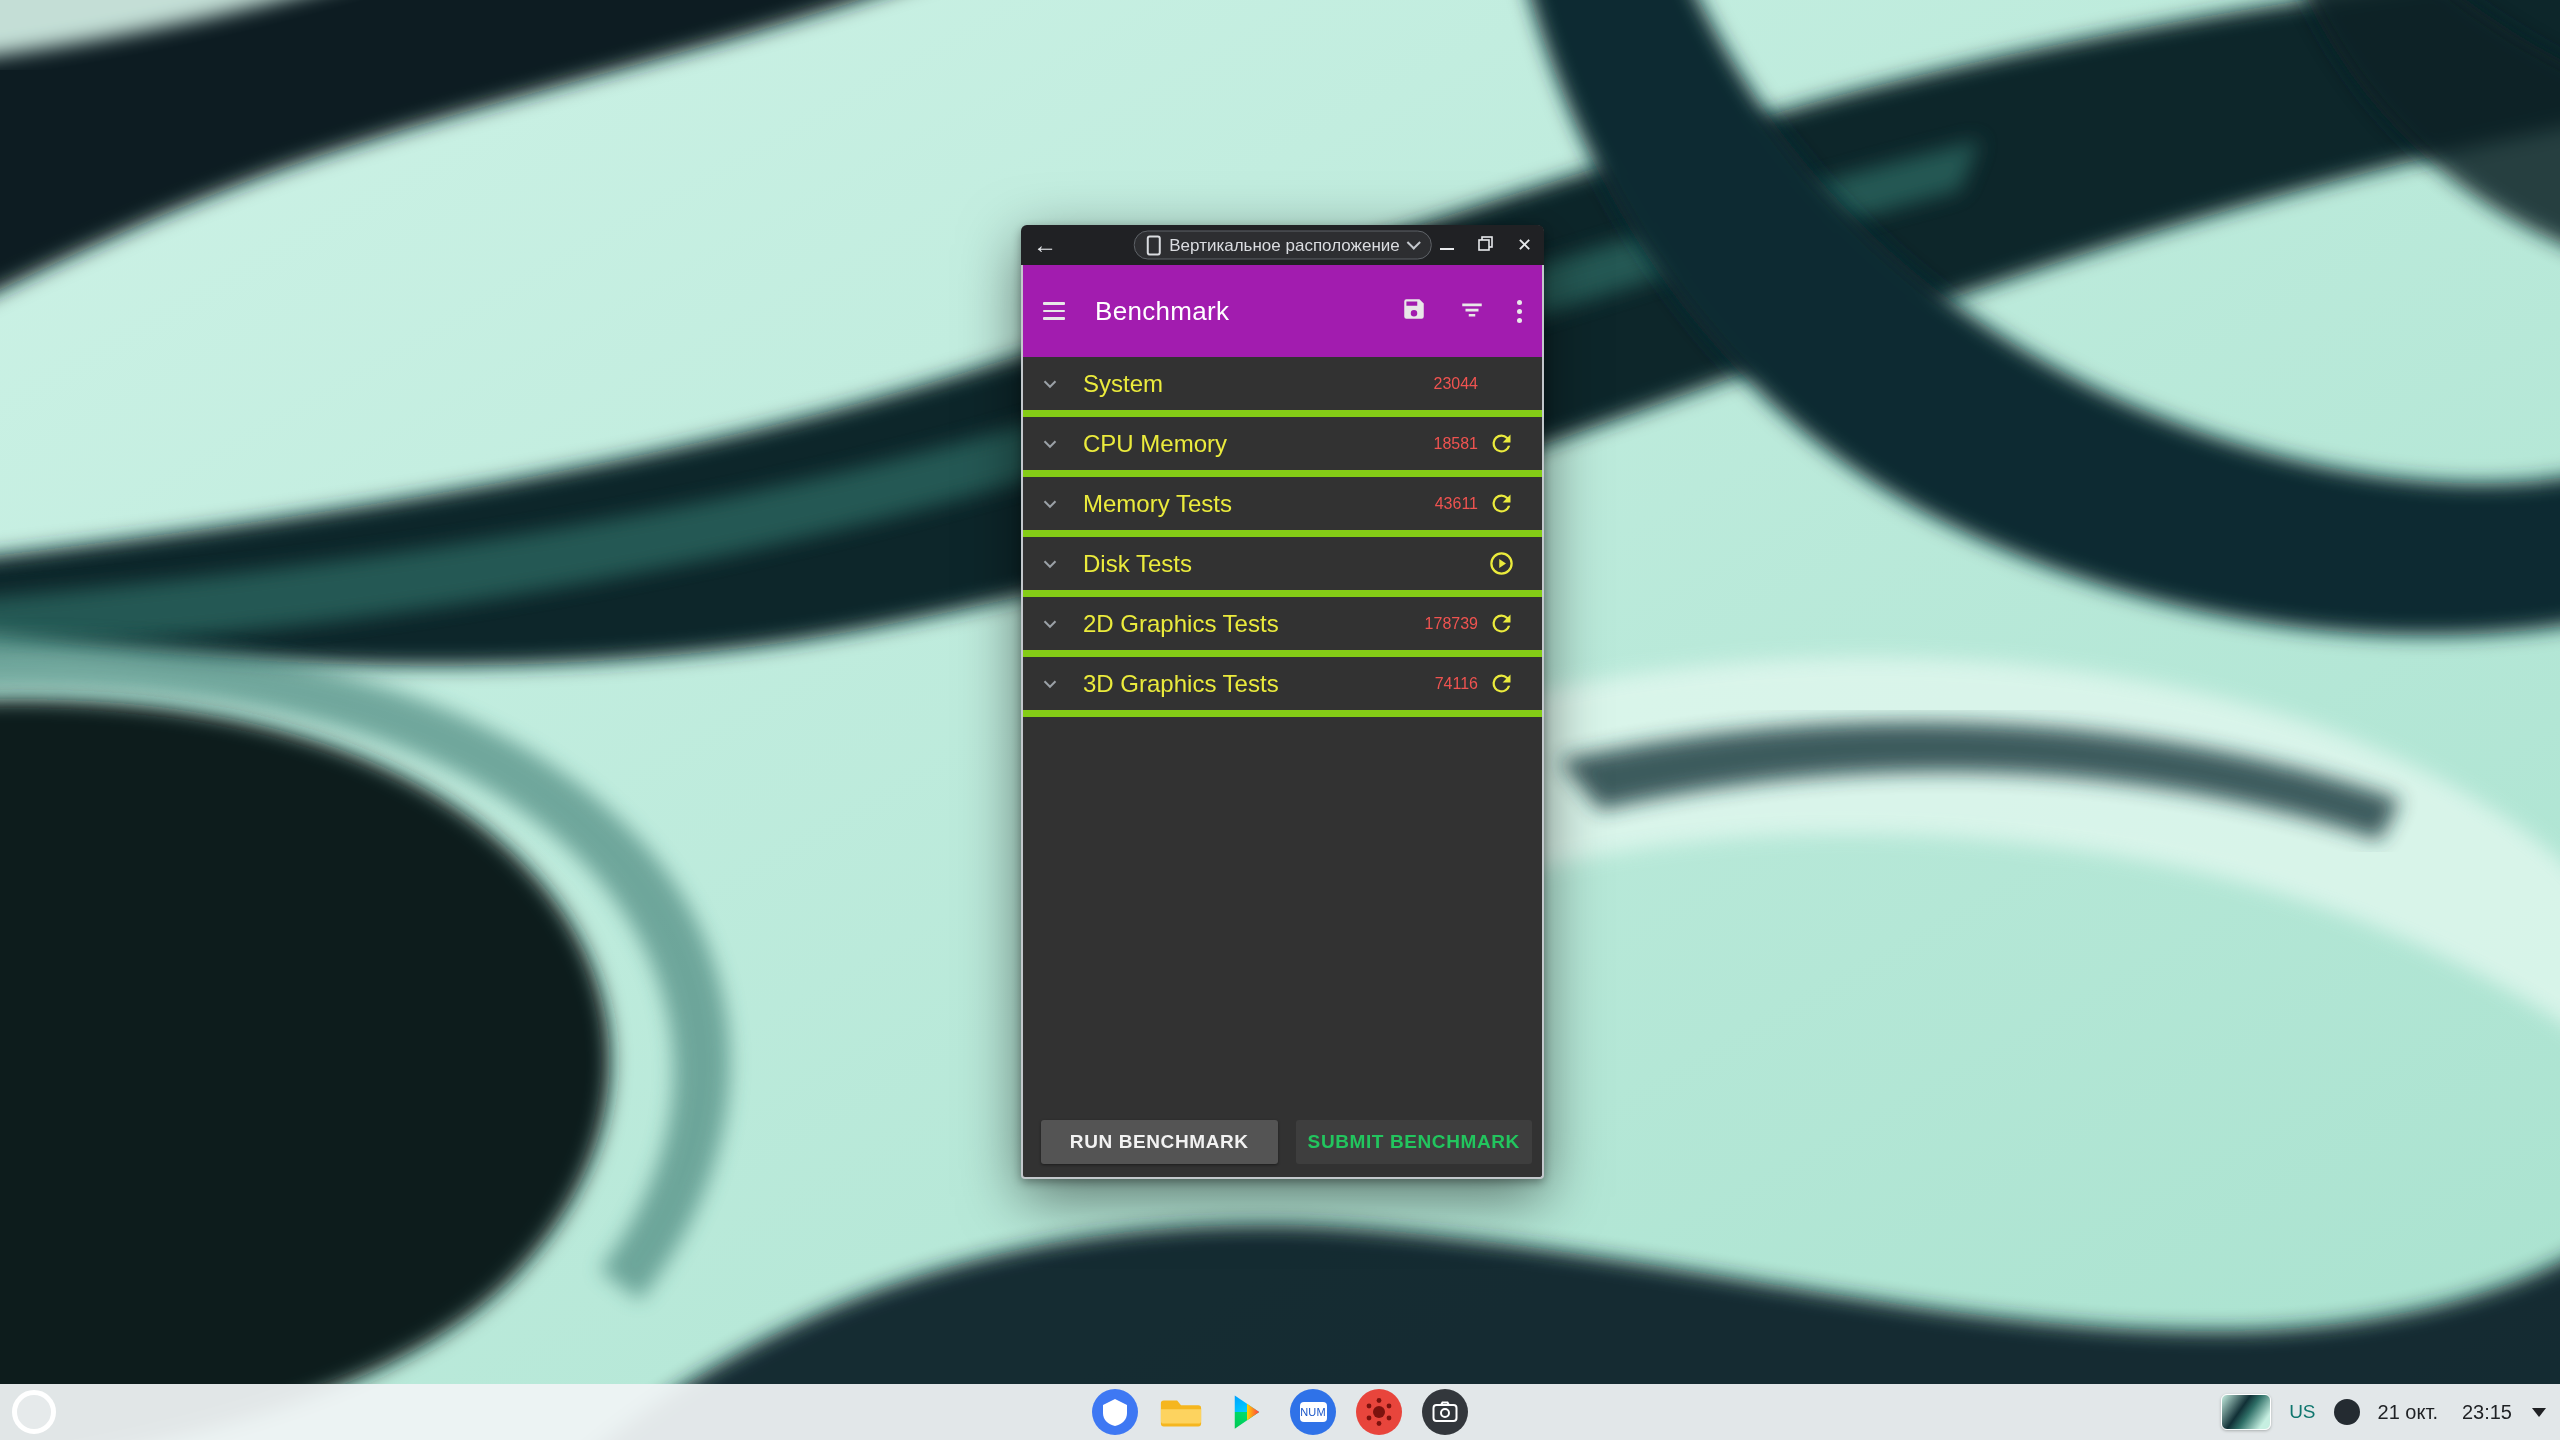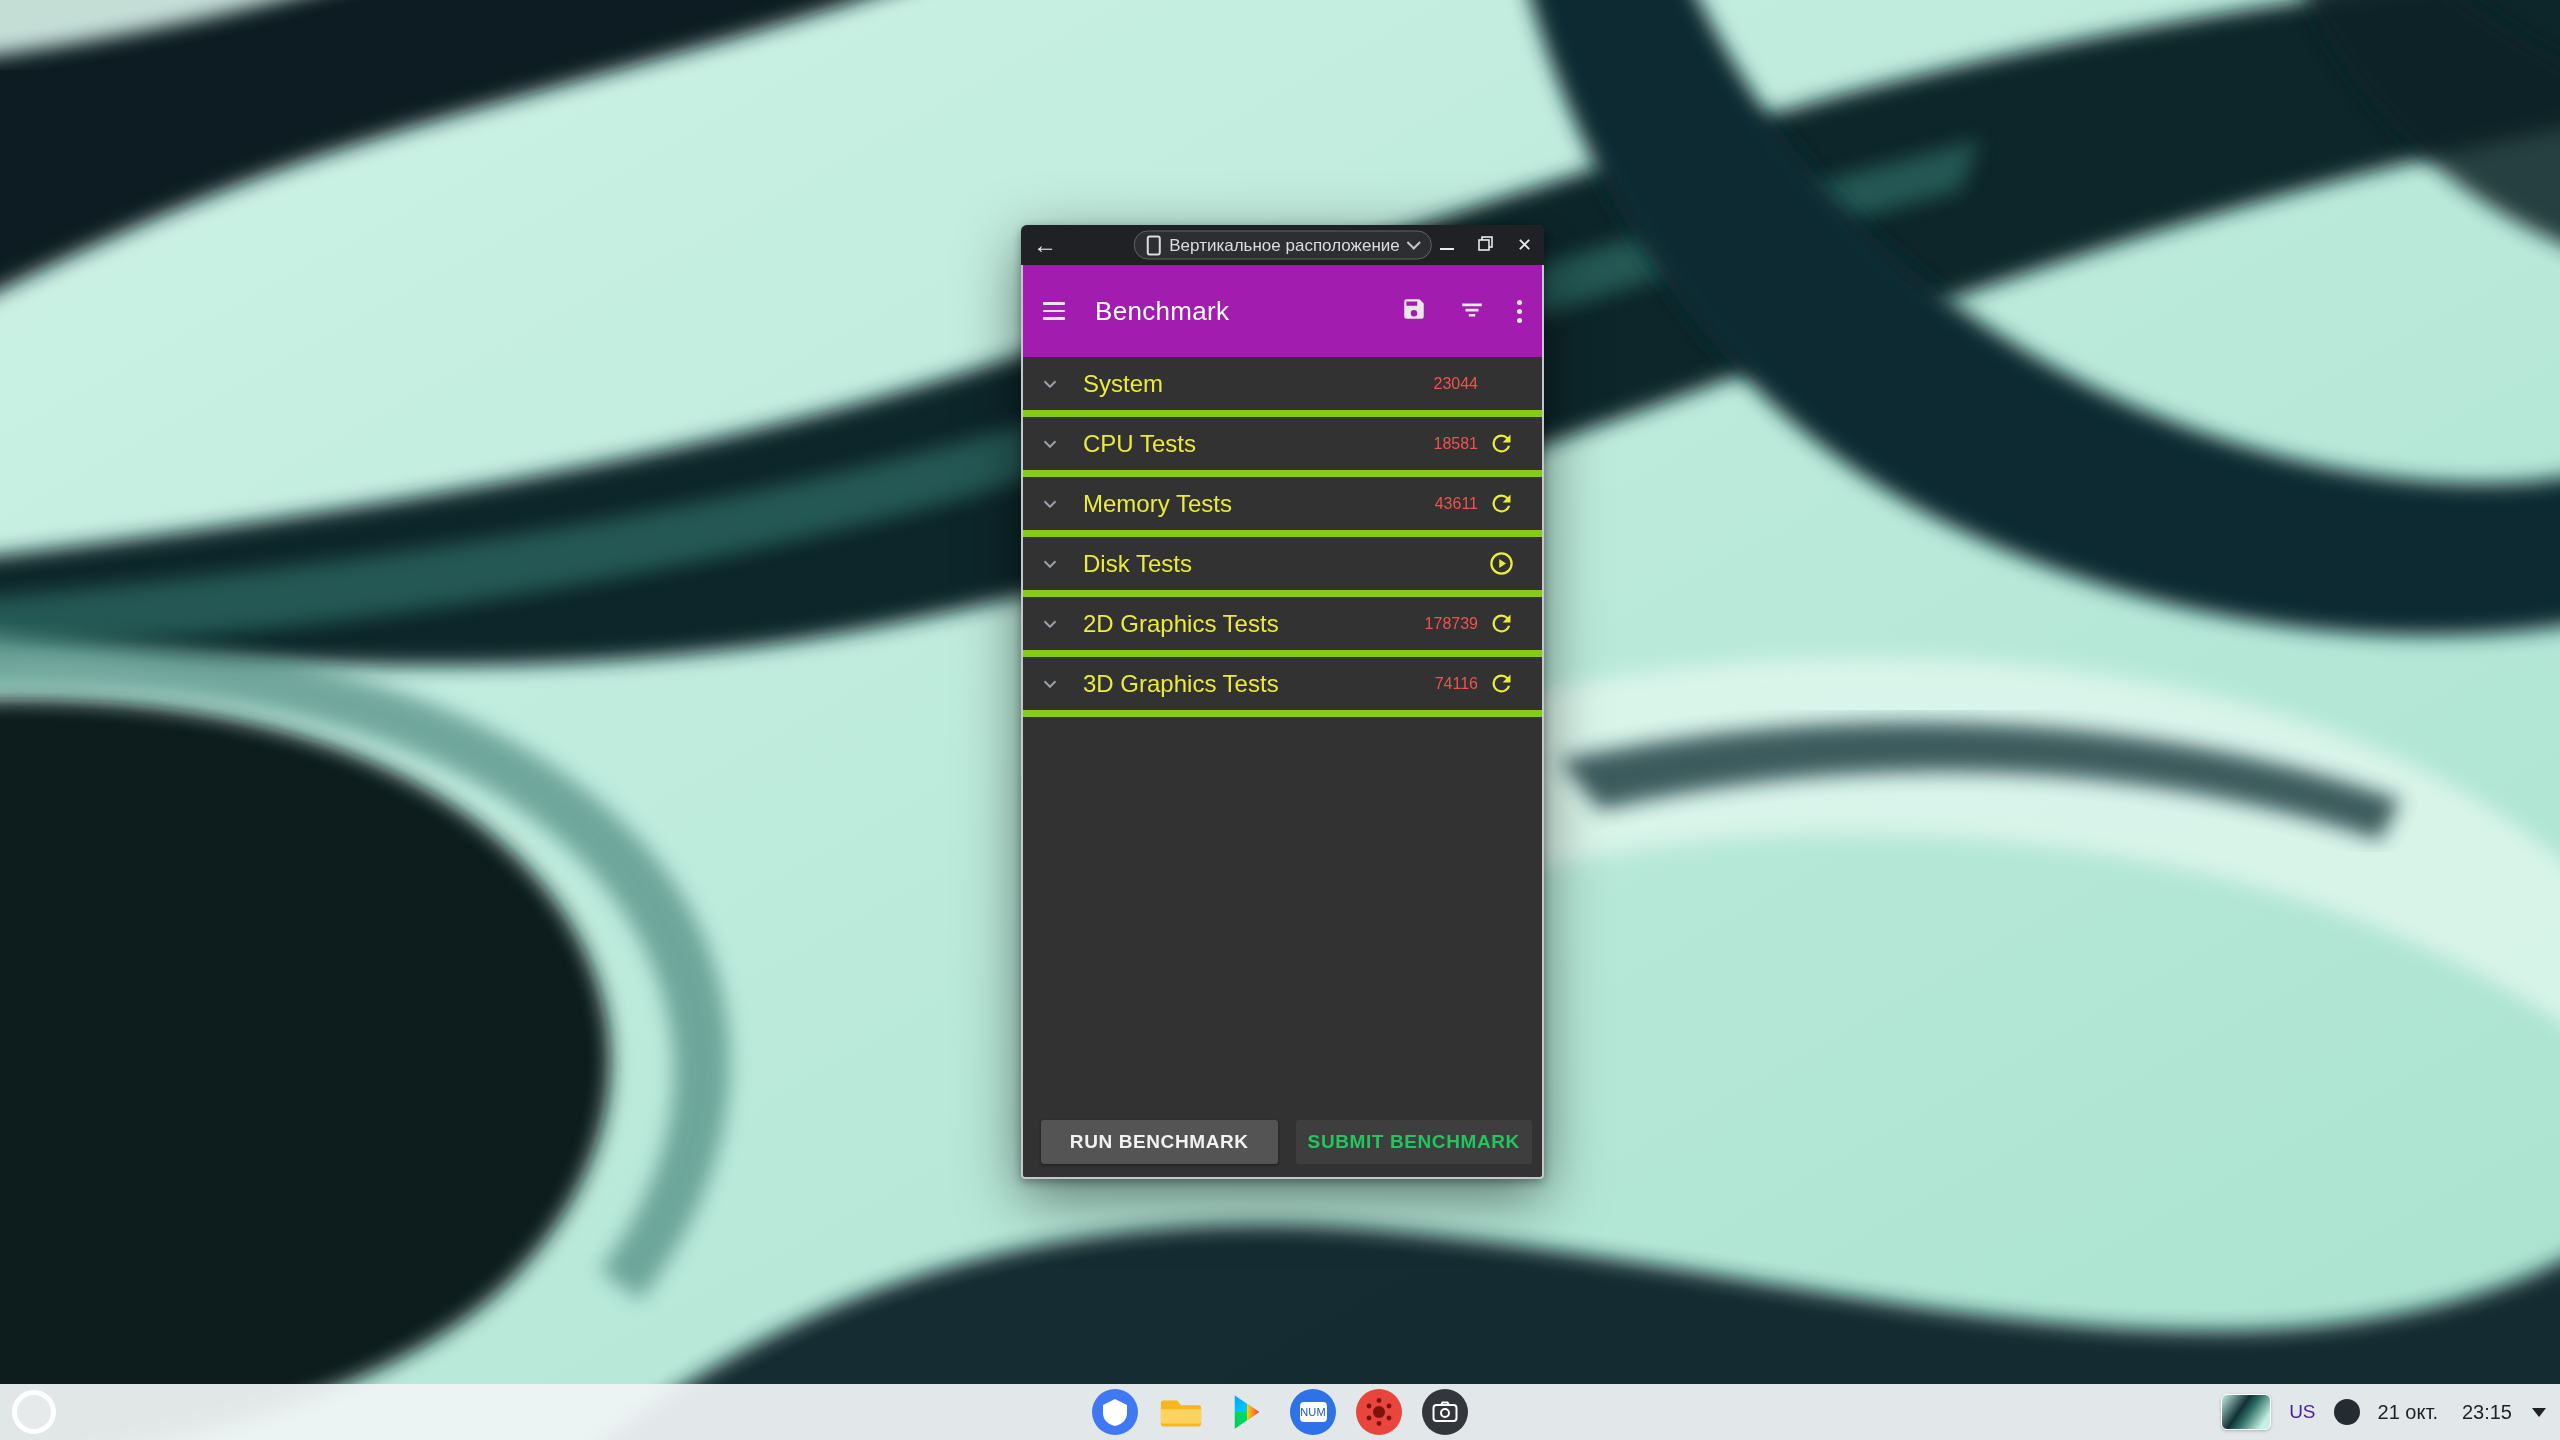--- a/index.html
+++ b/index.html
@@ -60,21 +60,21 @@
   .circ-blue2{background:#2f72e8;}
   .circ-red{background:#e8453c;}
   .circ-dark{background:#33373c;}
   .num-plate{width:27px;height:20px;background:#ffffff;border-radius:4px;display:flex;align-items:center;
     justify-content:center;font-size:11px;font-weight:400;color:#1c57c9;letter-spacing:.2px;}
 
   .shelf-tray{position:absolute;right:14px;top:0;height:56px;display:flex;align-items:center;gap:18px;}
   .tray-thumb{width:48px;height:34px;border-radius:6px;border:1px solid #ffffff;
     background:linear-gradient(125deg,#c6efe1 0%,#113036 40%,#2e6e66 55%,#c6efe1 85%);
     box-shadow:0 1px 3px rgba(0,0,0,.25);}
-  .tray-ime{font-size:19px;color:#4c1d95;font-weight:500;}
+  .tray-ime{font-size:19px;color:#0f766e;font-weight:500;}
   .tray-circle{width:26px;height:26px;border-radius:50%;background:#242b31;}
   .tray-date,.tray-time{font-size:20px;color:#1f2124;}
   .tray-time{margin-left:6px;}
   .tray-caret{width:0;height:0;border-left:7px solid transparent;border-right:7px solid transparent;
     border-top:9px solid #1f2124;margin-left:2px;}
 </style>
 </head>
 <body>
 
 <div class="desktop">
@@ -163,21 +163,21 @@
         <span class="row-value">23044</span>
         <span class="row-icon"></span>
       </div>
 
       <div class="test-row">
         <span class="row-chevron">
           <svg width="22" height="22" viewBox="0 0 24 24">
               <polyline points="6,9 12,15 18,9" fill="none" stroke="#9aa0a6" stroke-width="2.2"></polyline>
             </svg>
         </span>
-        <span class="row-label">CPU Tests</span>
+        <span class="row-label">CPU Memory</span>
         <span class="row-spacer"></span>
         <span class="row-value">18581</span>
         <span class="row-icon">
           <svg width="27" height="27" viewBox="0 0 24 24">
             <path d="M17.65 6.35A7.95 7.95 0 0 0 12 4a8 8 0 1 0 7.73 10h-2.08A6 6 0 1 1 12 6c1.66 0 3.14.69 4.22 1.78L13 11h7V4l-2.35 2.35z" fill="#ebeb3c"></path>
           </svg>
         </span>
       </div>
 
       <div class="test-row">

